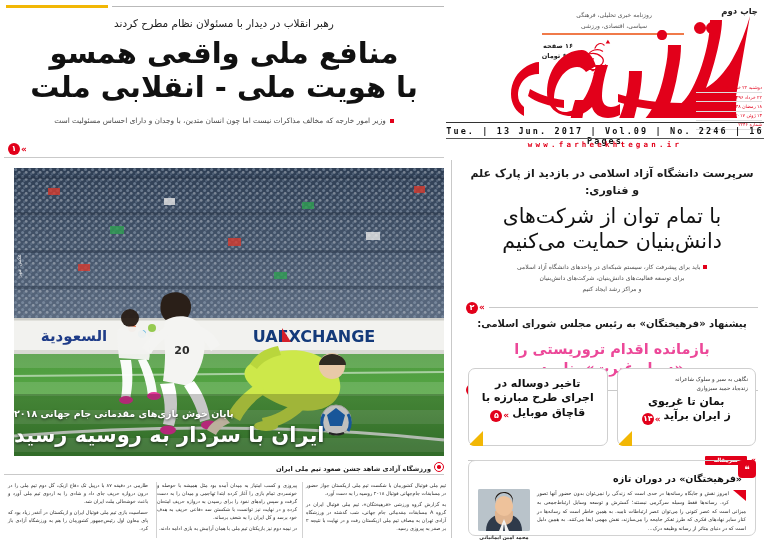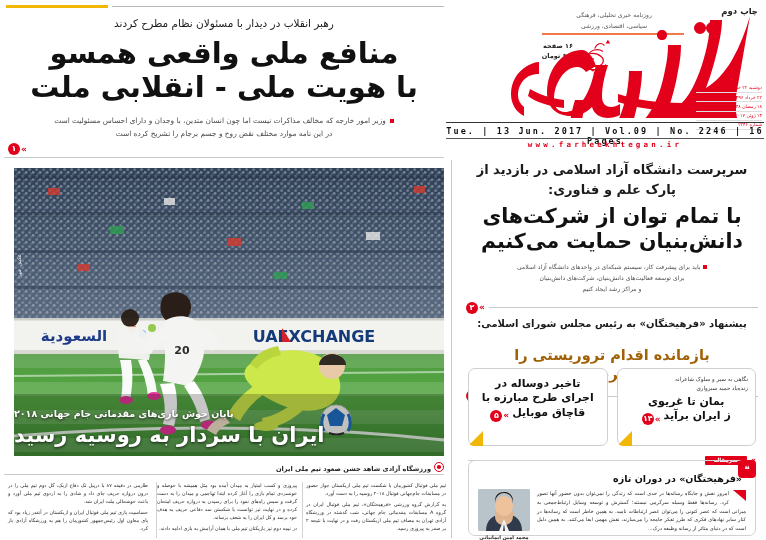--- a/index.html
+++ b/index.html
@@ -179,45 +179,45 @@
   .botsep{
     position:absolute;top:482px;width:1px;height:56px;background:#d2d2d2;
   }
 
   
   .rcol{
     position:absolute;right:4px;top:160px;width:300px;height:378px;
   }
   .r-story{padding:0 6px;text-align:center;}
   .r-kicker{
-    font-size:13px;font-weight:bold;color:#1b1b1b;line-height:1.5;
+    font-size:11px;font-weight:bold;color:#1b1b1b;line-height:1.5;margin-top:6px;
   }
   .r-headline{
-    font-size:20.5px;font-weight:bold;color:#111;line-height:1.24;margin-top:5px;
+    font-size:20.5px;font-weight:normal;color:#111;line-height:1.24;margin-top:5px;
   }
   .r-headline .l2{display:block;}
   .r-deck{
     margin-top:7px;font-size:6.1px;line-height:1.8;color:#4f4f4f;padding:0 12px;
     text-align:center;
   }
   .r-deck .bullet{
     display:inline-block;width:3.5px;height:3.5px;background:#e2001a;
     margin-left:3px;vertical-align:middle;
   }
 
   .badge-rule{
     display:flex;align-items:center;gap:4px;direction:ltr;
     margin:7px 0 0 0;padding:0 4px;
   }
   .badge-rule .line{flex:1;height:1px;background:#c9c9c9;}
 
   .r-story2{padding:2px 6px 0;text-align:center;}
   .r-kicker2{font-size:10px;font-weight:bold;color:#1b1b1b;line-height:1.5;}
   .r-headline2{
-    font-size:14.5px;font-weight:bold;color:#a16207;line-height:1.3;margin-top:15px;
+    font-size:14.5px;font-weight:bold;color:#ec4899;line-height:1.3;margin-top:9px;
   }
   .r-headline2 .l2{display:block;}
 
   
   .teasers{
     position:absolute;left:6px;right:6px;top:208px;height:78px;
     display:flex;gap:9px;direction:rtl;
   }
   .teaser{
     flex:1;position:relative;border:1px solid #cfcfcf;border-radius:7px;
@@ -295,21 +295,21 @@
   <div class="top-rule-gray"></div>
 
   <div class="lead">
     <div class="kicker">رهبر انقلاب در دیدار با مسئولان نظام مطرح کردند</div>
     <div class="headline">
       <span>منافع ملی واقعی همسو</span>
       <span class="l2">با هویت ملی - انقلابی ملت</span>
     </div>
     <div class="deck">
       <span class="bullet"></span><span>وزیر امور خارجه که مخالف مذاکرات نیست اما چون انسان متدین، با وجدان و دارای احساس مسئولیت است</span>
-      <br><span>در این نامه موارد مختلف نقض روح و جسم برجام را تشریح کرده است</span>
+      <br>
     </div>
   </div>
 
   <div class="lead-badge pagebadge">
     <span class="dot">۱</span>
     <span class="chev">«</span>
   </div>
 
   <div class="masthead">
     <div class="mh-print">چاپ دوم</div>

